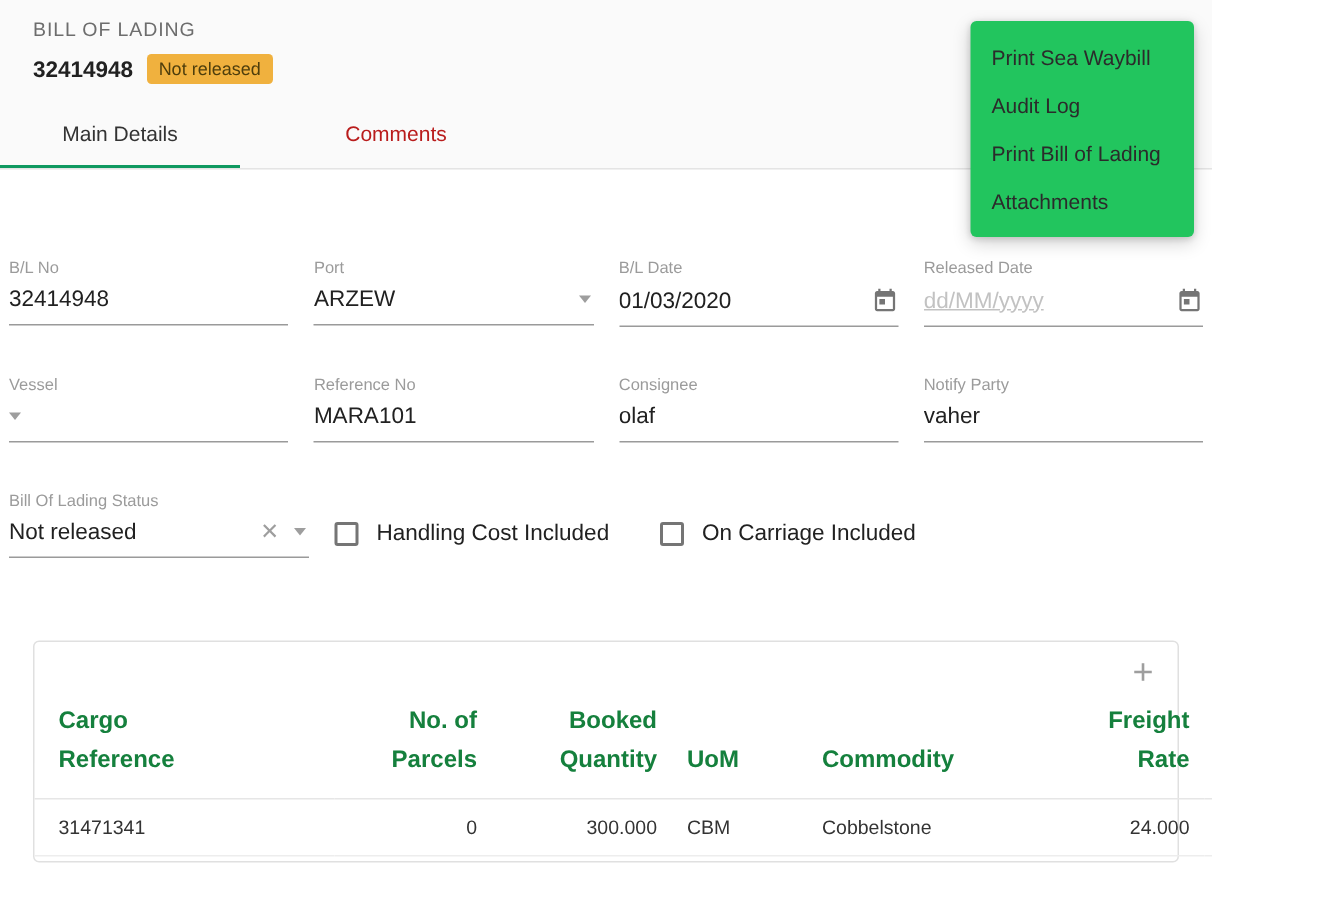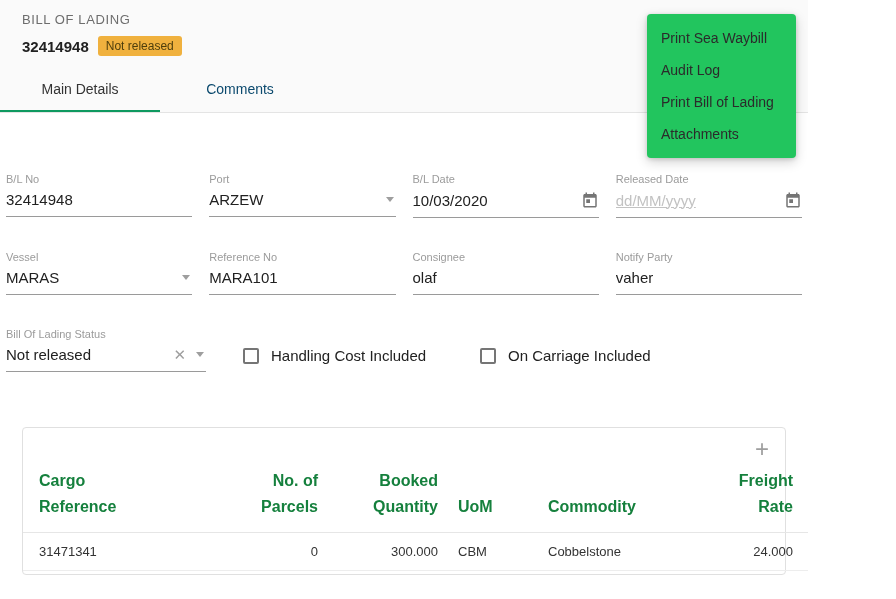--- a/index.html
+++ b/index.html
@@ -15,46 +15,46 @@
   
   .topbar { background: #fafafa; border-bottom: 1px solid #e4e4e4; }
   .topbar-inner { padding: 12px 22px 0 22px; }
   .page-title { font-size: 13px; color: #6d6d6d; letter-spacing: 0.6px; margin-bottom: 9px; }
   .doc-row { display: flex; align-items: center; gap: 9px; margin-bottom: 13px; }
   .doc-number { font-size: 15px; font-weight: bold; color: #212121; }
   .badge {
     background: #f0b13e; color: #4e3e0c;
     font-size: 12px; padding: 3px 8px; border-radius: 3px;
   }
-  .tabs { display: flex; }
+  .tabs { display: flex; gap: 24px; }
   .tab {
     width: 160px; text-align: center;
     padding: 12px 0 13px 0;
-    font-size: 14px; color: #0c4a6e; cursor: pointer;
+    font-size: 14px; color: #b91c1c; cursor: pointer;
   }
   .tab.active { color: #333333; border-bottom: 2px solid #0f9960; }
 
   
   .menu {
     position: absolute; top: 14px; right: 12px; width: 149px;
     background: #22c55e; border-radius: 4px; z-index: 20;
     box-shadow: 0 1px 4px rgba(0,0,0,0.14), 0 4px 12px rgba(0,0,0,0.18);
     padding: 8px 0;
   }
   .menu-item {
     padding: 8px 14px; font-size: 14px; color: #2b2b2b;
     white-space: nowrap; cursor: pointer;
   }
 
   
   .content { padding: 0 6px; }
   .form-row { display: flex; }
   .form-row.r1 { margin-top: 60px; }
   .form-row.r2 { margin-top: 33px; }
-  .form-row.r3 { margin-top: 33px; align-items: flex-start; gap: 20px; }
+  .form-row.r3 { margin-top: 33px; align-items: flex-start; }
   .cell { width: 200px; margin-right: 17px; }
   .cell:last-child { margin-right: 0; }
   .field-label { font-size: 11px; color: #9b9b9b; margin-bottom: 6px; white-space: nowrap; }
   .field-line {
     display: flex; align-items: center; gap: 6px;
     border-bottom: 1px solid #9a9a9a; padding-bottom: 8px; min-height: 26px;
   }
   .field-value { font-size: 15px; color: #212121; flex: 1; white-space: nowrap; overflow: hidden; }
   .field-value.placeholder { color: #c2c2c2; text-decoration: underline; }
   .select-arrow {
@@ -130,21 +130,21 @@
       <div class="cell">
         <div class="field-label">Port</div>
         <div class="field-line">
           <span class="field-value">ARZEW</span>
           <span class="select-arrow"></span>
         </div>
       </div>
       <div class="cell">
         <div class="field-label">B/L Date</div>
         <div class="field-line">
-          <span class="field-value">10/03/2020</span>
+          <span class="field-value">01/03/2020</span>
           <span class="icon-btn">
             <svg viewBox="0 0 24 24" width="18" height="18">
                 <path fill="#757575" d="M19 4h-1V2h-2v2H8V2H6v2H5c-1.1 0-2 .9-2 2v14c0 1.1.9 2 2 2h14c1.1 0 2-.9 2-2V6c0-1.1-.9-2-2-2zm0 16H5V9h14v11zM7 11h5v5H7z"></path>
               </svg>
           </span>
         </div>
       </div>
       <div class="cell">
         <div class="field-label">Released Date</div>
         <div class="field-line">
@@ -155,21 +155,20 @@
               </svg>
           </span>
         </div>
       </div>
     </div>
 
     <div class="form-row r2">
       <div class="cell">
         <div class="field-label">Vessel</div>
         <div class="field-line">
-          <span class="field-value">MARAS</span>
           <span class="select-arrow"></span>
         </div>
       </div>
       <div class="cell">
         <div class="field-label">Reference No</div>
         <div class="field-line">
           <span class="field-value">MARA101</span>
         </div>
       </div>
       <div class="cell">

